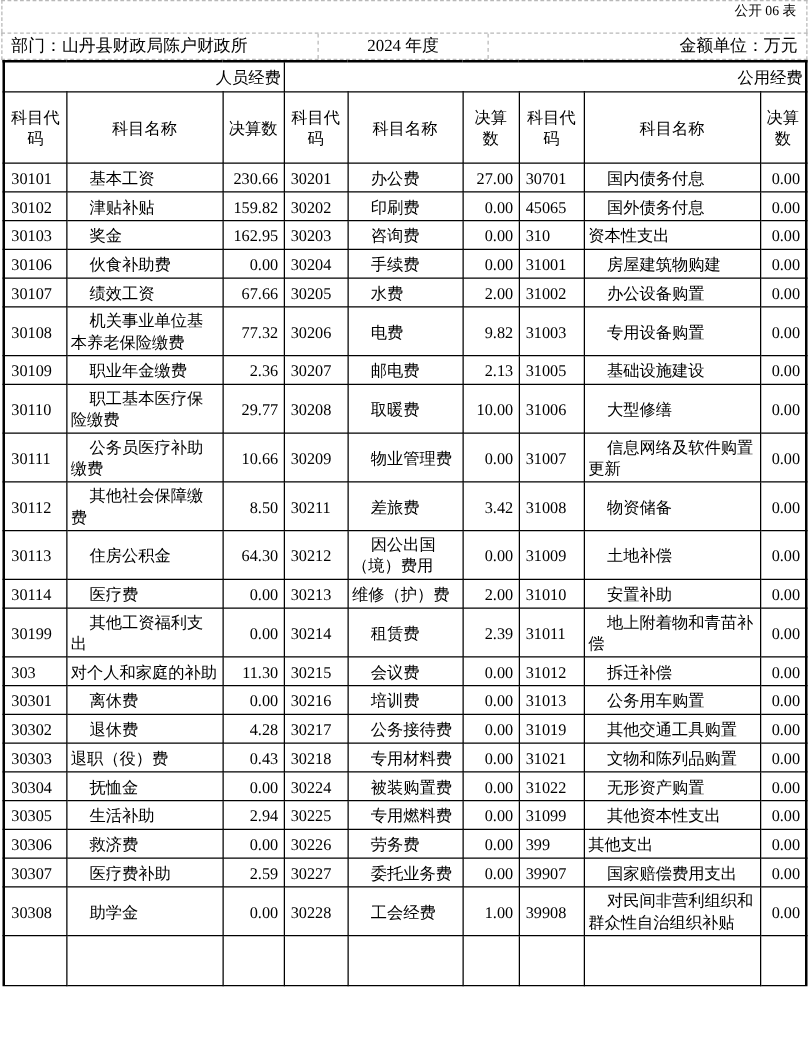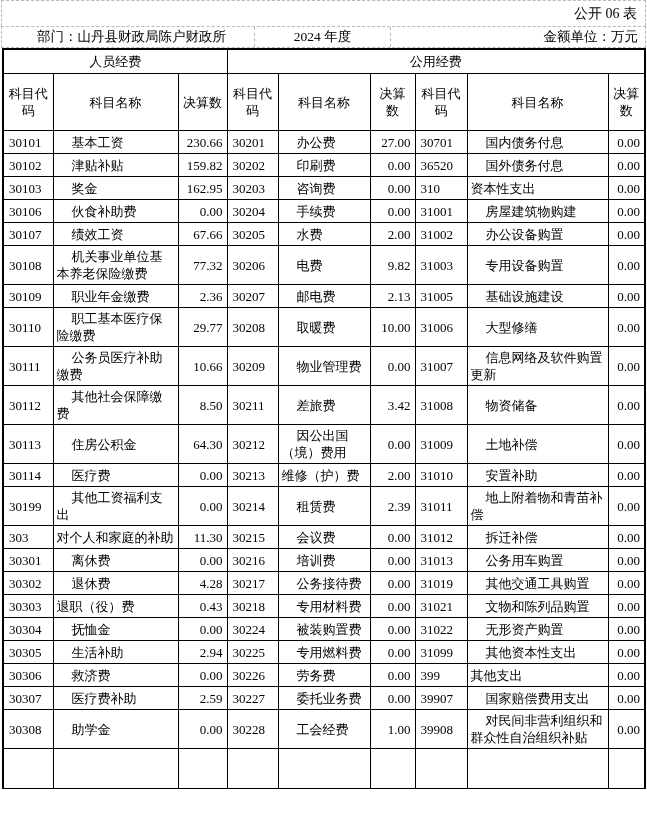--- a/index.html
+++ b/index.html
@@ -16,35 +16,34 @@
     background: #ffffff;
   }
   
   .title-row {
     box-sizing: border-box;
     height: 26px;
     margin: 0 1px;
     border: 1px dashed #b8b8b8;
     border-bottom: none;
     display: flex;
-    align-items: center;
     justify-content: flex-end;
     padding-right: 8px;
-    font-size: 14px;
+    font-size: 11px;
   }
   .dept-row {
     box-sizing: border-box;
     height: 22px;
     margin: 0 1px;
     border: 1px dashed #b8b8b8;
     display: flex;
     align-items: center;
     font-size: 13.5px;
   }
-  .dept-left  { box-sizing: border-box; flex: 0 0 252px; padding-left: 7px; text-align: center; }
+  .dept-left  { box-sizing: border-box; flex: 0 0 252px; padding-left: 7px; }
   .dept-year  { box-sizing: border-box; flex: 0 0 137px; 
                 border-left: 1px dashed #b8b8b8; border-right: 1px dashed #b8b8b8;
                 align-self: stretch; display:flex; align-items:center; justify-content:center; }
   .dept-unit  { box-sizing: border-box; flex: 1; text-align: right; padding-right: 7px; }
 
   
   table.fin {
     border-collapse: collapse;
     table-layout: fixed;
     width: 642px;
@@ -54,21 +53,21 @@
   }
   table.fin th, table.fin td {
     border: 1px solid #000;
     font-size: 13px;
     font-weight: normal;
     line-height: 17px;
     vertical-align: middle;
     overflow: hidden;
     word-break: break-all;
   }
-  tr.group-row th { height: 21px; text-align: center; padding: 1px 2px; margin-left: 40px; }
+  tr.group-row th { height: 21px; text-align: right; padding: 1px 2px; margin-left: 40px; }
   tr.colhead-row th { height: 52px; text-align: center; padding: 2px 4px; }
   td { padding: 2px 3px; }
   td.code { text-align: left; padding-left: 5px; }
   td.name { text-align: left; }
   td.name.indent { text-indent: 15px; }
   td.num  { text-align: right; padding-right: 4px; }
   tbody tr { height: 23px; }
   tbody tr.stub-row { height: 40px; }
 </style>
 </head>
@@ -127,21 +126,21 @@
           <td class="name indent">国内债务付息</td>
           <td class="num">0.00</td>
         </tr>
         <tr>
           <td class="code">30102</td>
           <td class="name indent">津贴补贴</td>
           <td class="num">159.82</td>
           <td class="code">30202</td>
           <td class="name indent">印刷费</td>
           <td class="num">0.00</td>
-          <td class="code">36520</td>
+          <td class="code">45065</td>
           <td class="name indent">国外债务付息</td>
           <td class="num">0.00</td>
         </tr>
         <tr>
           <td class="code">30103</td>
           <td class="name indent">奖金</td>
           <td class="num">162.95</td>
           <td class="code">30203</td>
           <td class="name indent">咨询费</td>
           <td class="num">0.00</td>

